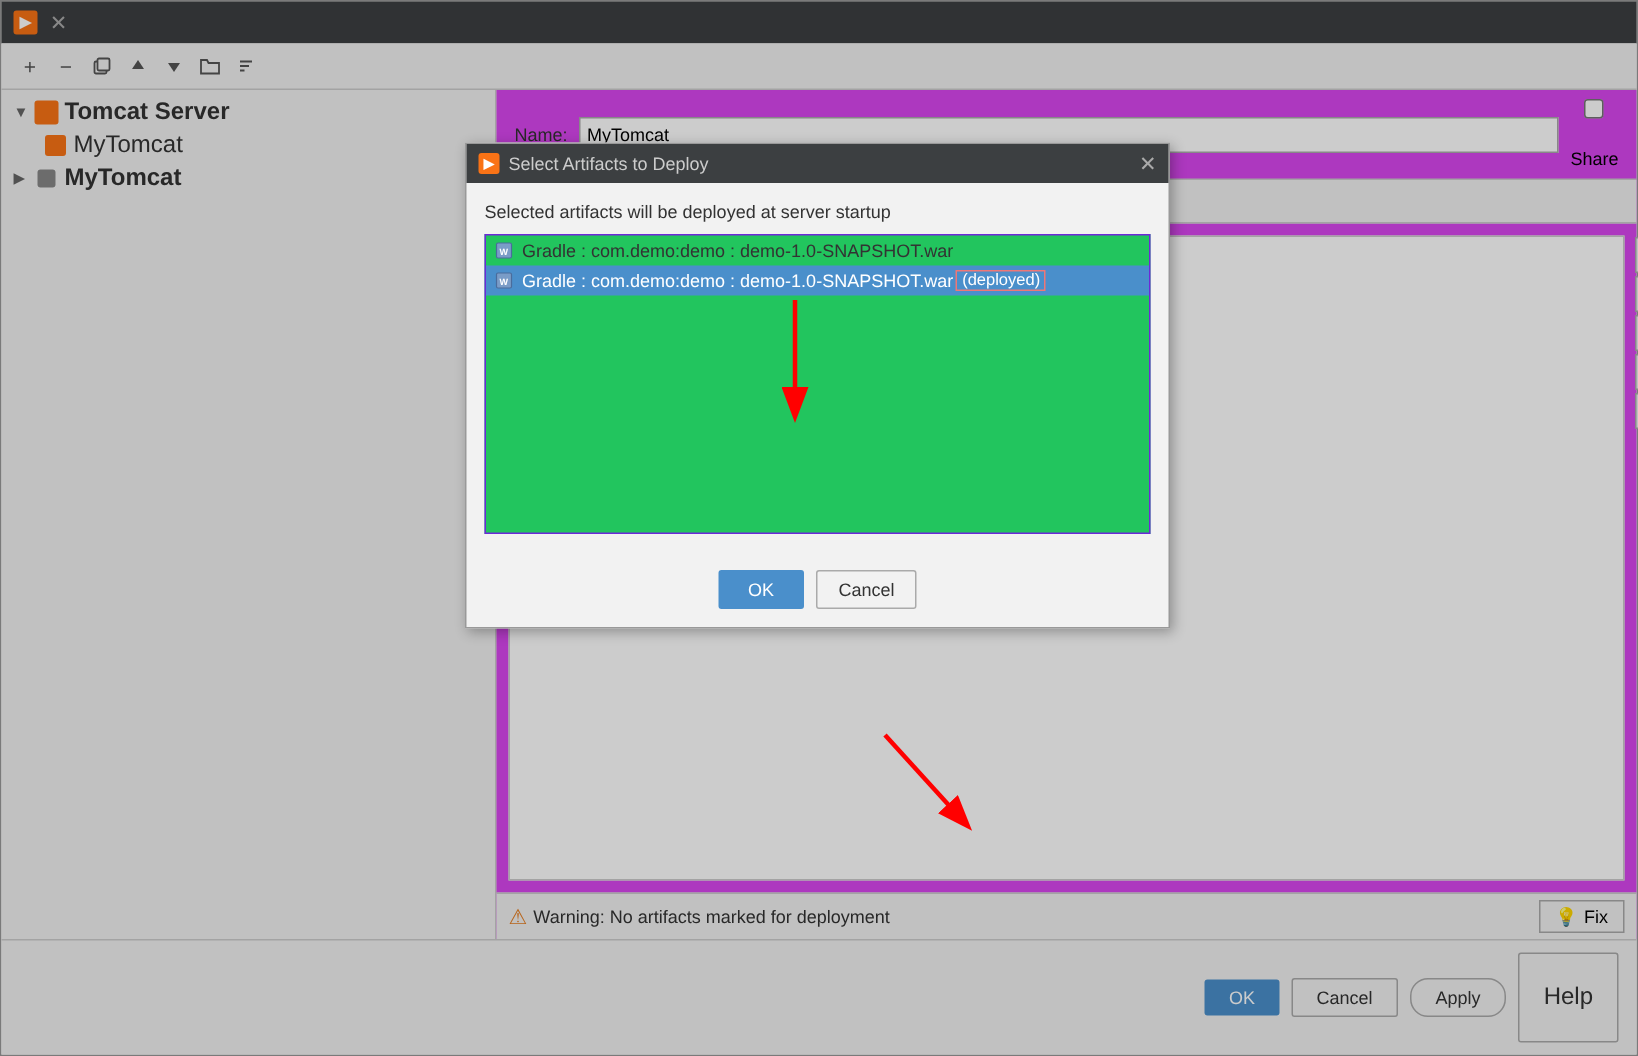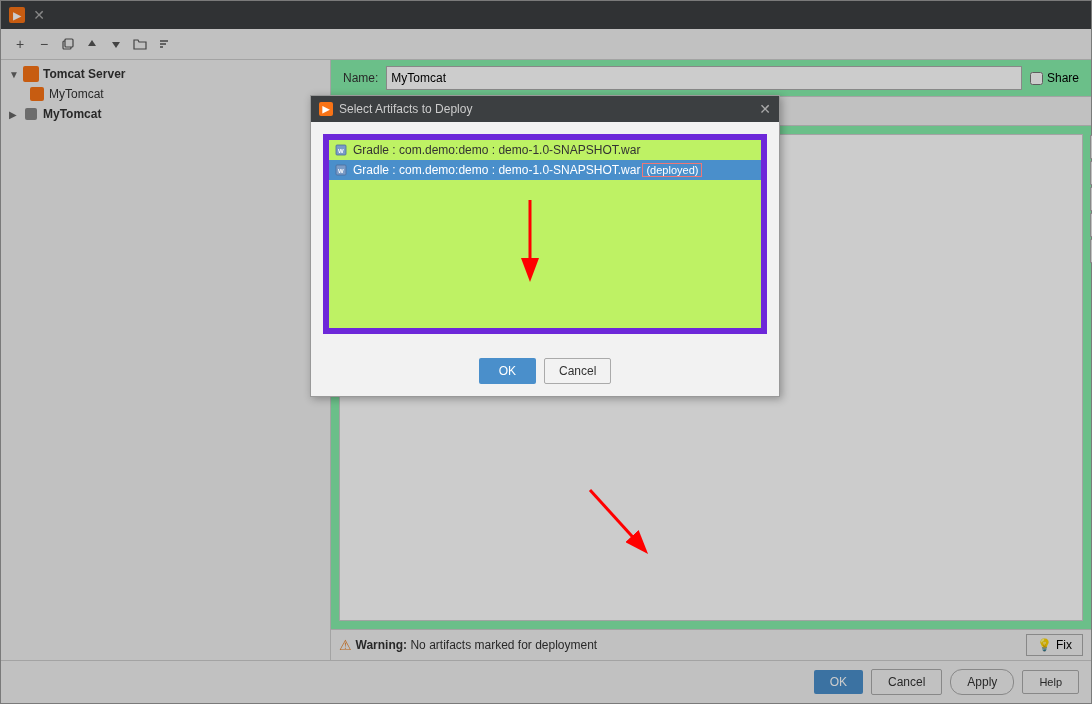--- a/index.html
+++ b/index.html
@@ -136,29 +136,29 @@
     }
 
     .tomcat-icon {
       width: 16px;
       height: 16px;
       background: #f97316;
       border-radius: 2px;
       display: inline-block;
     }
 
-    .item-label { font-size: 12px; }
+    .item-label { font-size: 16px; }
     .item-bold { font-weight: bold; }
 
     
     .right-panel {
       flex: 1;
       display: flex;
       flex-direction: column;
-      background: #86efac;
+      background: #d946ef;
     }
 
     
     .name-row {
       display: flex;
       align-items: center;
       padding: 6px 12px;
       gap: 8px;
       border-bottom: 1px solid #ccc;
     }
@@ -174,21 +174,22 @@
       border: 1px solid #aaa;
       background: white;
       padding: 0 4px;
       font-size: 12px;
       outline: none;
     }
 
     .share-checkbox-row {
       display: flex;
       align-items: center;
-      gap: 4px;
+      gap: 20px;
+      flex-direction: column;
     }
 
     
     .tab-bar {
       display: flex;
       background: #f2f2f2;
       border-bottom: 1px solid #ccc;
       padding: 0 8px;
     }
 
@@ -241,21 +242,21 @@
       font-size: 14px;
       margin-right: 4px;
     }
 
     .warning-text {
       font-size: 12px;
       color: #333;
     }
 
     .warning-text strong {
-      font-weight: bold;
+      font-weight: normal;
       color: #333;
       text-align: right;
     }
 
     .fix-btn {
       margin-left: auto;
       display: flex;
       align-items: center;
       gap: 4px;
       padding: 3px 10px;
@@ -300,26 +301,26 @@
       padding: 5px 16px;
       background: #f2f2f2;
       color: #333;
       border: 1px solid #aaa;
       cursor: pointer;
       font-size: 12px;
       border-radius: 12px;
     }
 
     .btn-help {
-      padding: 5px 16px;
+      padding: 20px 16px;
       background: #f2f2f2;
       color: #333;
       border: 1px solid #aaa;
       cursor: pointer;
-      font-size: 11px;
+      font-size: 16px;
       border-radius: 2px;
     }
 
     
     .modal-overlay {
       position: absolute;
       top: 0; left: 0;
       width: 100%; height: 100%;
       background: rgba(0,0,0,0.2);
       z-index: 100;
@@ -374,22 +375,22 @@
       padding: 12px;
     }
 
     .modal-desc {
       font-size: 12px;
       color: #333;
       margin-bottom: 8px;
     }
 
     .artifact-list {
-      border: 6px solid #6d28d9;
-      background: #bef264;
+      border: 1px solid #6d28d9;
+      background: #22c55e;
       min-height: 200px;
     }
 
     .artifact-item {
       display: flex;
       align-items: center;
       padding: 3px 6px;
       font-size: 12px;
       color: #333;
       cursor: pointer;
@@ -601,20 +602,21 @@
 
       <div class="modal-title-bar">
         <div class="modal-icon">
           <span>▶</span>
         </div>
         <span class="modal-title-text">Select Artifacts to Deploy</span>
         <span class="modal-close">✕</span>
       </div>
 
       <div class="modal-body">
+        <div class="modal-desc">Selected artifacts will be deployed at server startup</div>
 
         <div class="artifact-list">
 
           <div class="artifact-item">
             <span class="art-icon">
               <svg width="14" height="14" viewBox="0 0 14 14">
                 <rect x="1" y="2" width="10" height="10" rx="1" fill="#7a9cc7" stroke="#4a6c9c" stroke-width="0.8"></rect>
                 <text x="3" y="10" font-size="6" fill="white" font-weight="bold">W</text>
               </svg>
             </span>

